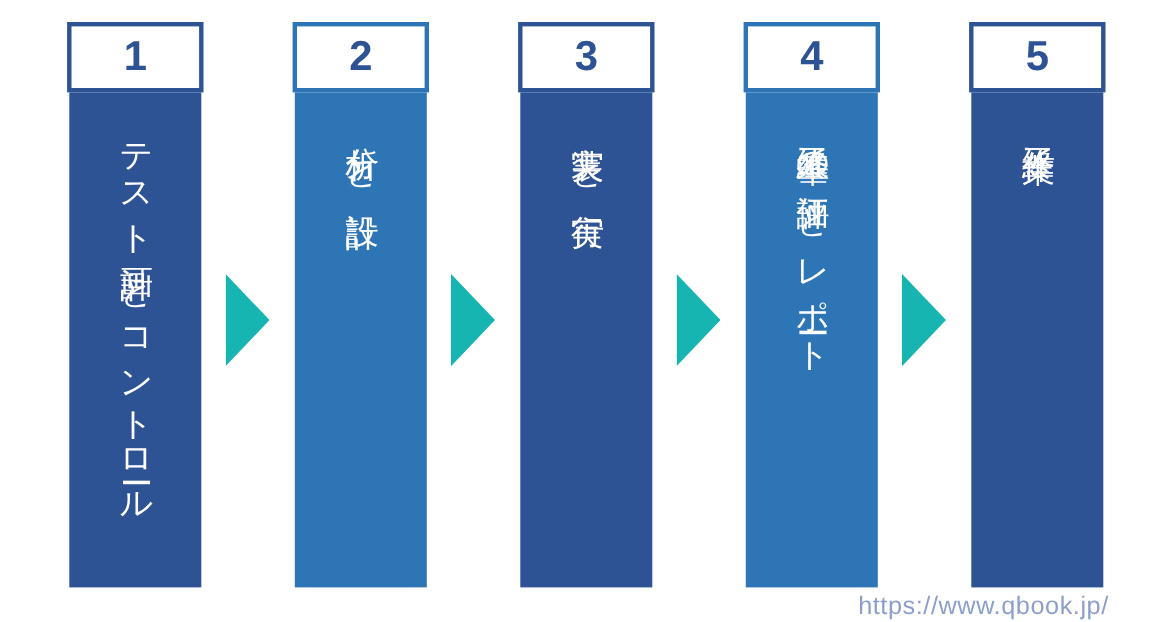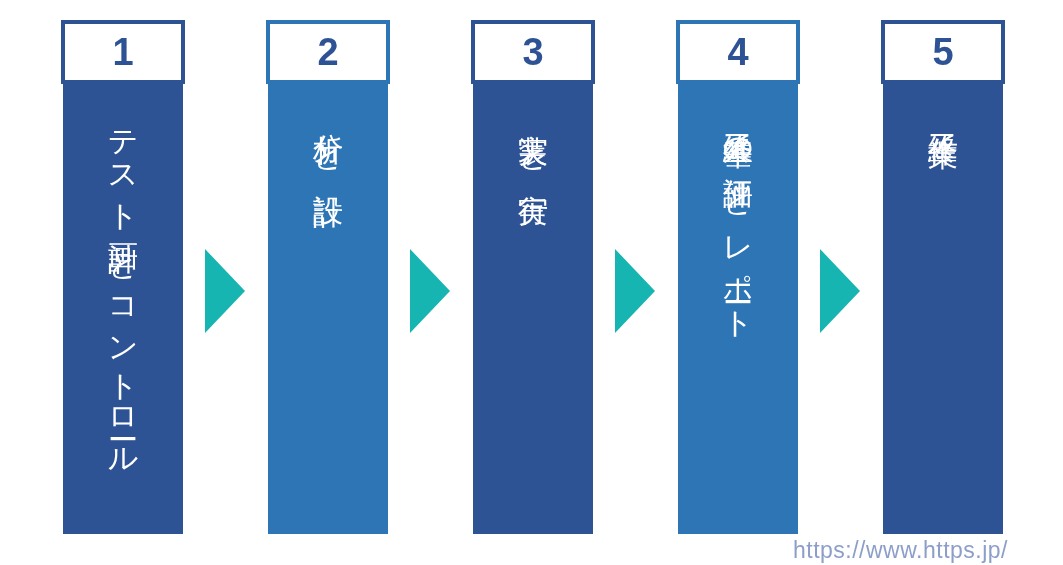--- a/index.html
+++ b/index.html
@@ -112,15 +112,15 @@
 
   <div class="column" style="left:881px">
     <div class="step-header" style="border-color: rgb(46, 83, 149);">
       <div class="step-number" style="color: rgb(46, 83, 149);">5</div>
     </div>
     <div class="step-body" style="background-color: rgb(46, 83, 149);">
       <div class="step-label" style="color: rgb(255, 255, 255);">終了作業</div>
     </div>
   </div>
 
-  <div class="footer-url" style="color: rgb(140, 158, 201);">https://www.https.jp/</div>
+  <div class="footer-url" style="color: rgb(140, 158, 201);">https://www.qbook.jp/</div>
 
 </div>
 
 </body></html>

